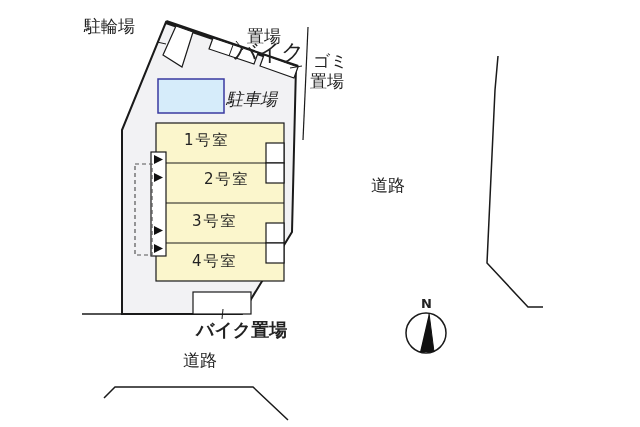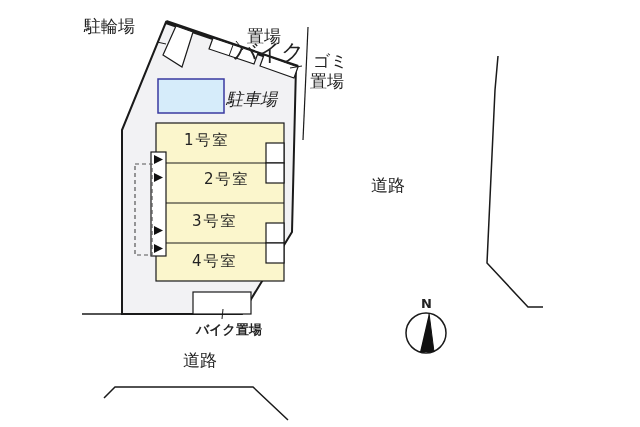--- a/index.html
+++ b/index.html
@@ -1,20 +1,20 @@
 <!DOCTYPE html>
 <html><head>
   <meta charset="utf-8">
   <style>
     html, body { margin: 0; padding: 0; background: #ffffff; }
     body { width: 640px; height: 427px; position: relative; overflow: hidden;
            font-family: "DejaVu Sans", "Liberation Sans", sans-serif; color: #222; }
     #canvas { position: absolute; left: 0; top: 0; width: 640px; height: 427px; }
     .lbl { position: absolute; font-size: 17px; line-height: 18px; color: #222; white-space: nowrap; }
-    .lbl-sm { font-size: 13px; font-weight: bold; }
+    .lbl-sm { font-size: 18px; font-weight: bold; }
     .unit { position: absolute; font-size: 15px; color: #222; white-space: nowrap; letter-spacing: 2px; }
     .north { position: absolute; font-size: 13px; font-weight: bold; }
   </style>
 </head>
 <body>
 
 <svg id="canvas" width="640" height="427" viewBox="0 0 640 427" xmlns="http://www.w3.org/2000/svg">
 
   <polygon points="166,22 296,66 292,232 242,314 122,314 122,130" fill="#f2f2f4" stroke="#1a1a1a" stroke-width="2"></polygon>
   <line x1="166" y1="22" x2="298" y2="67" stroke="#1a1a1a" stroke-width="4"></line>

